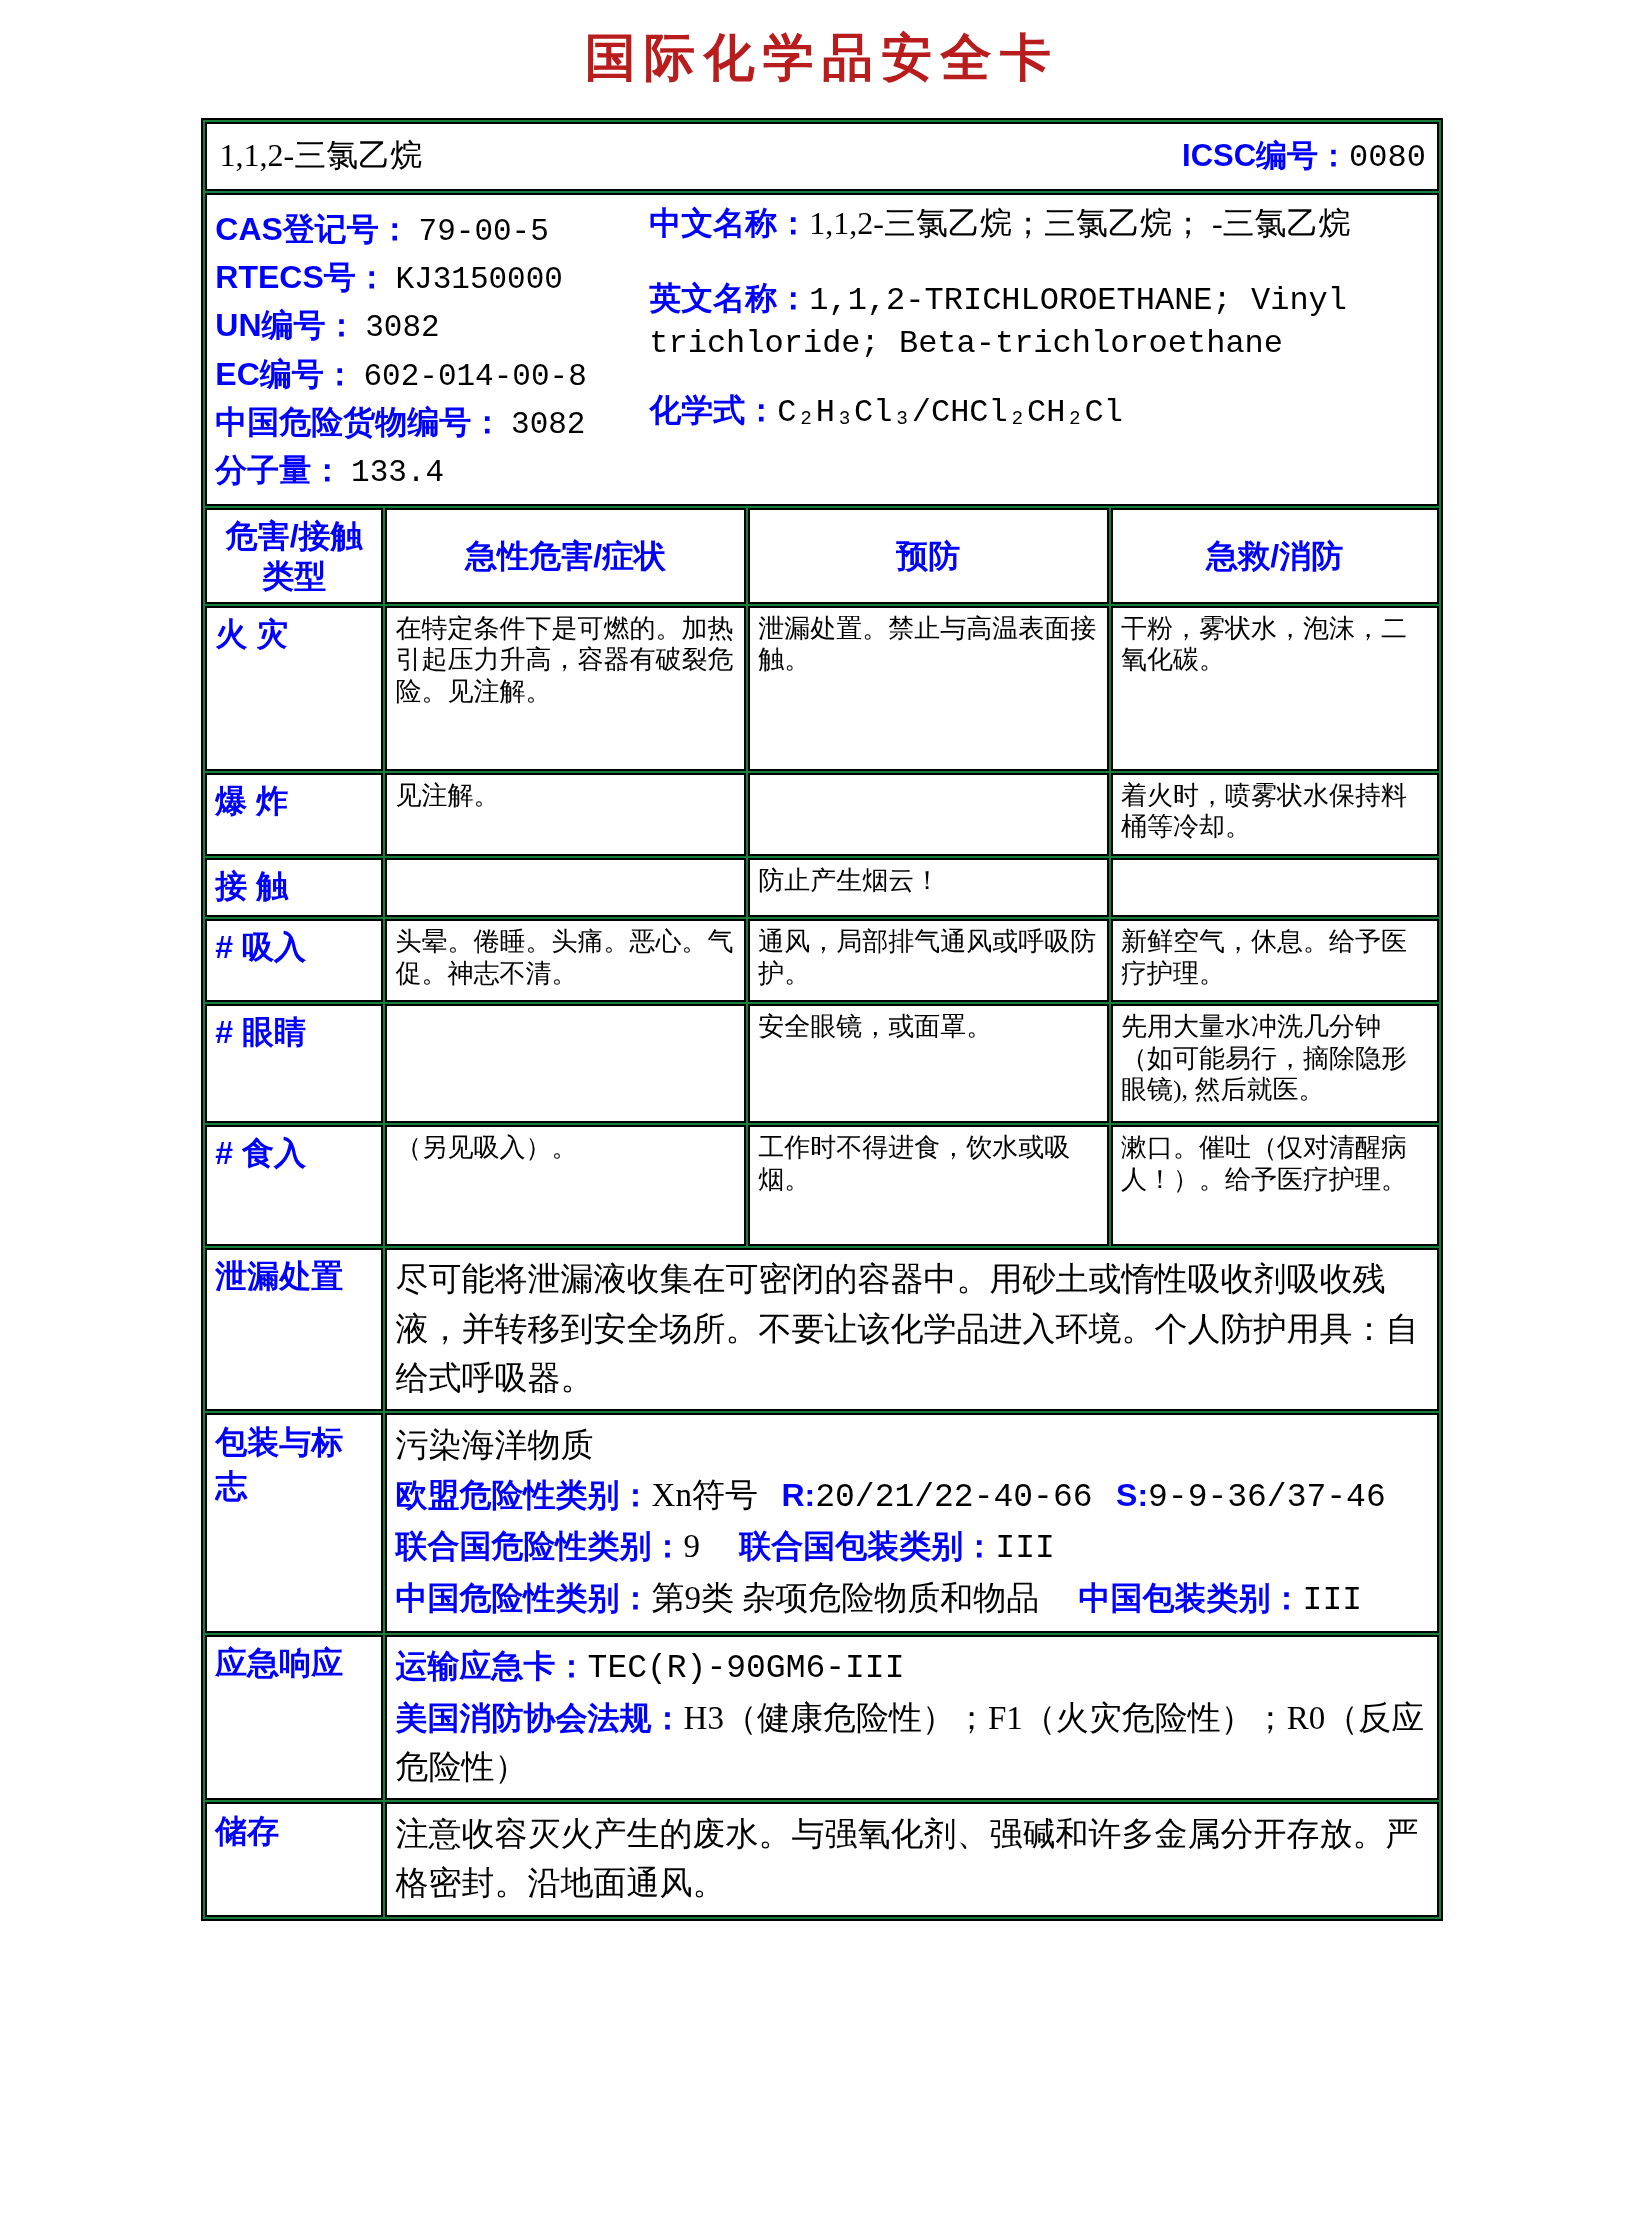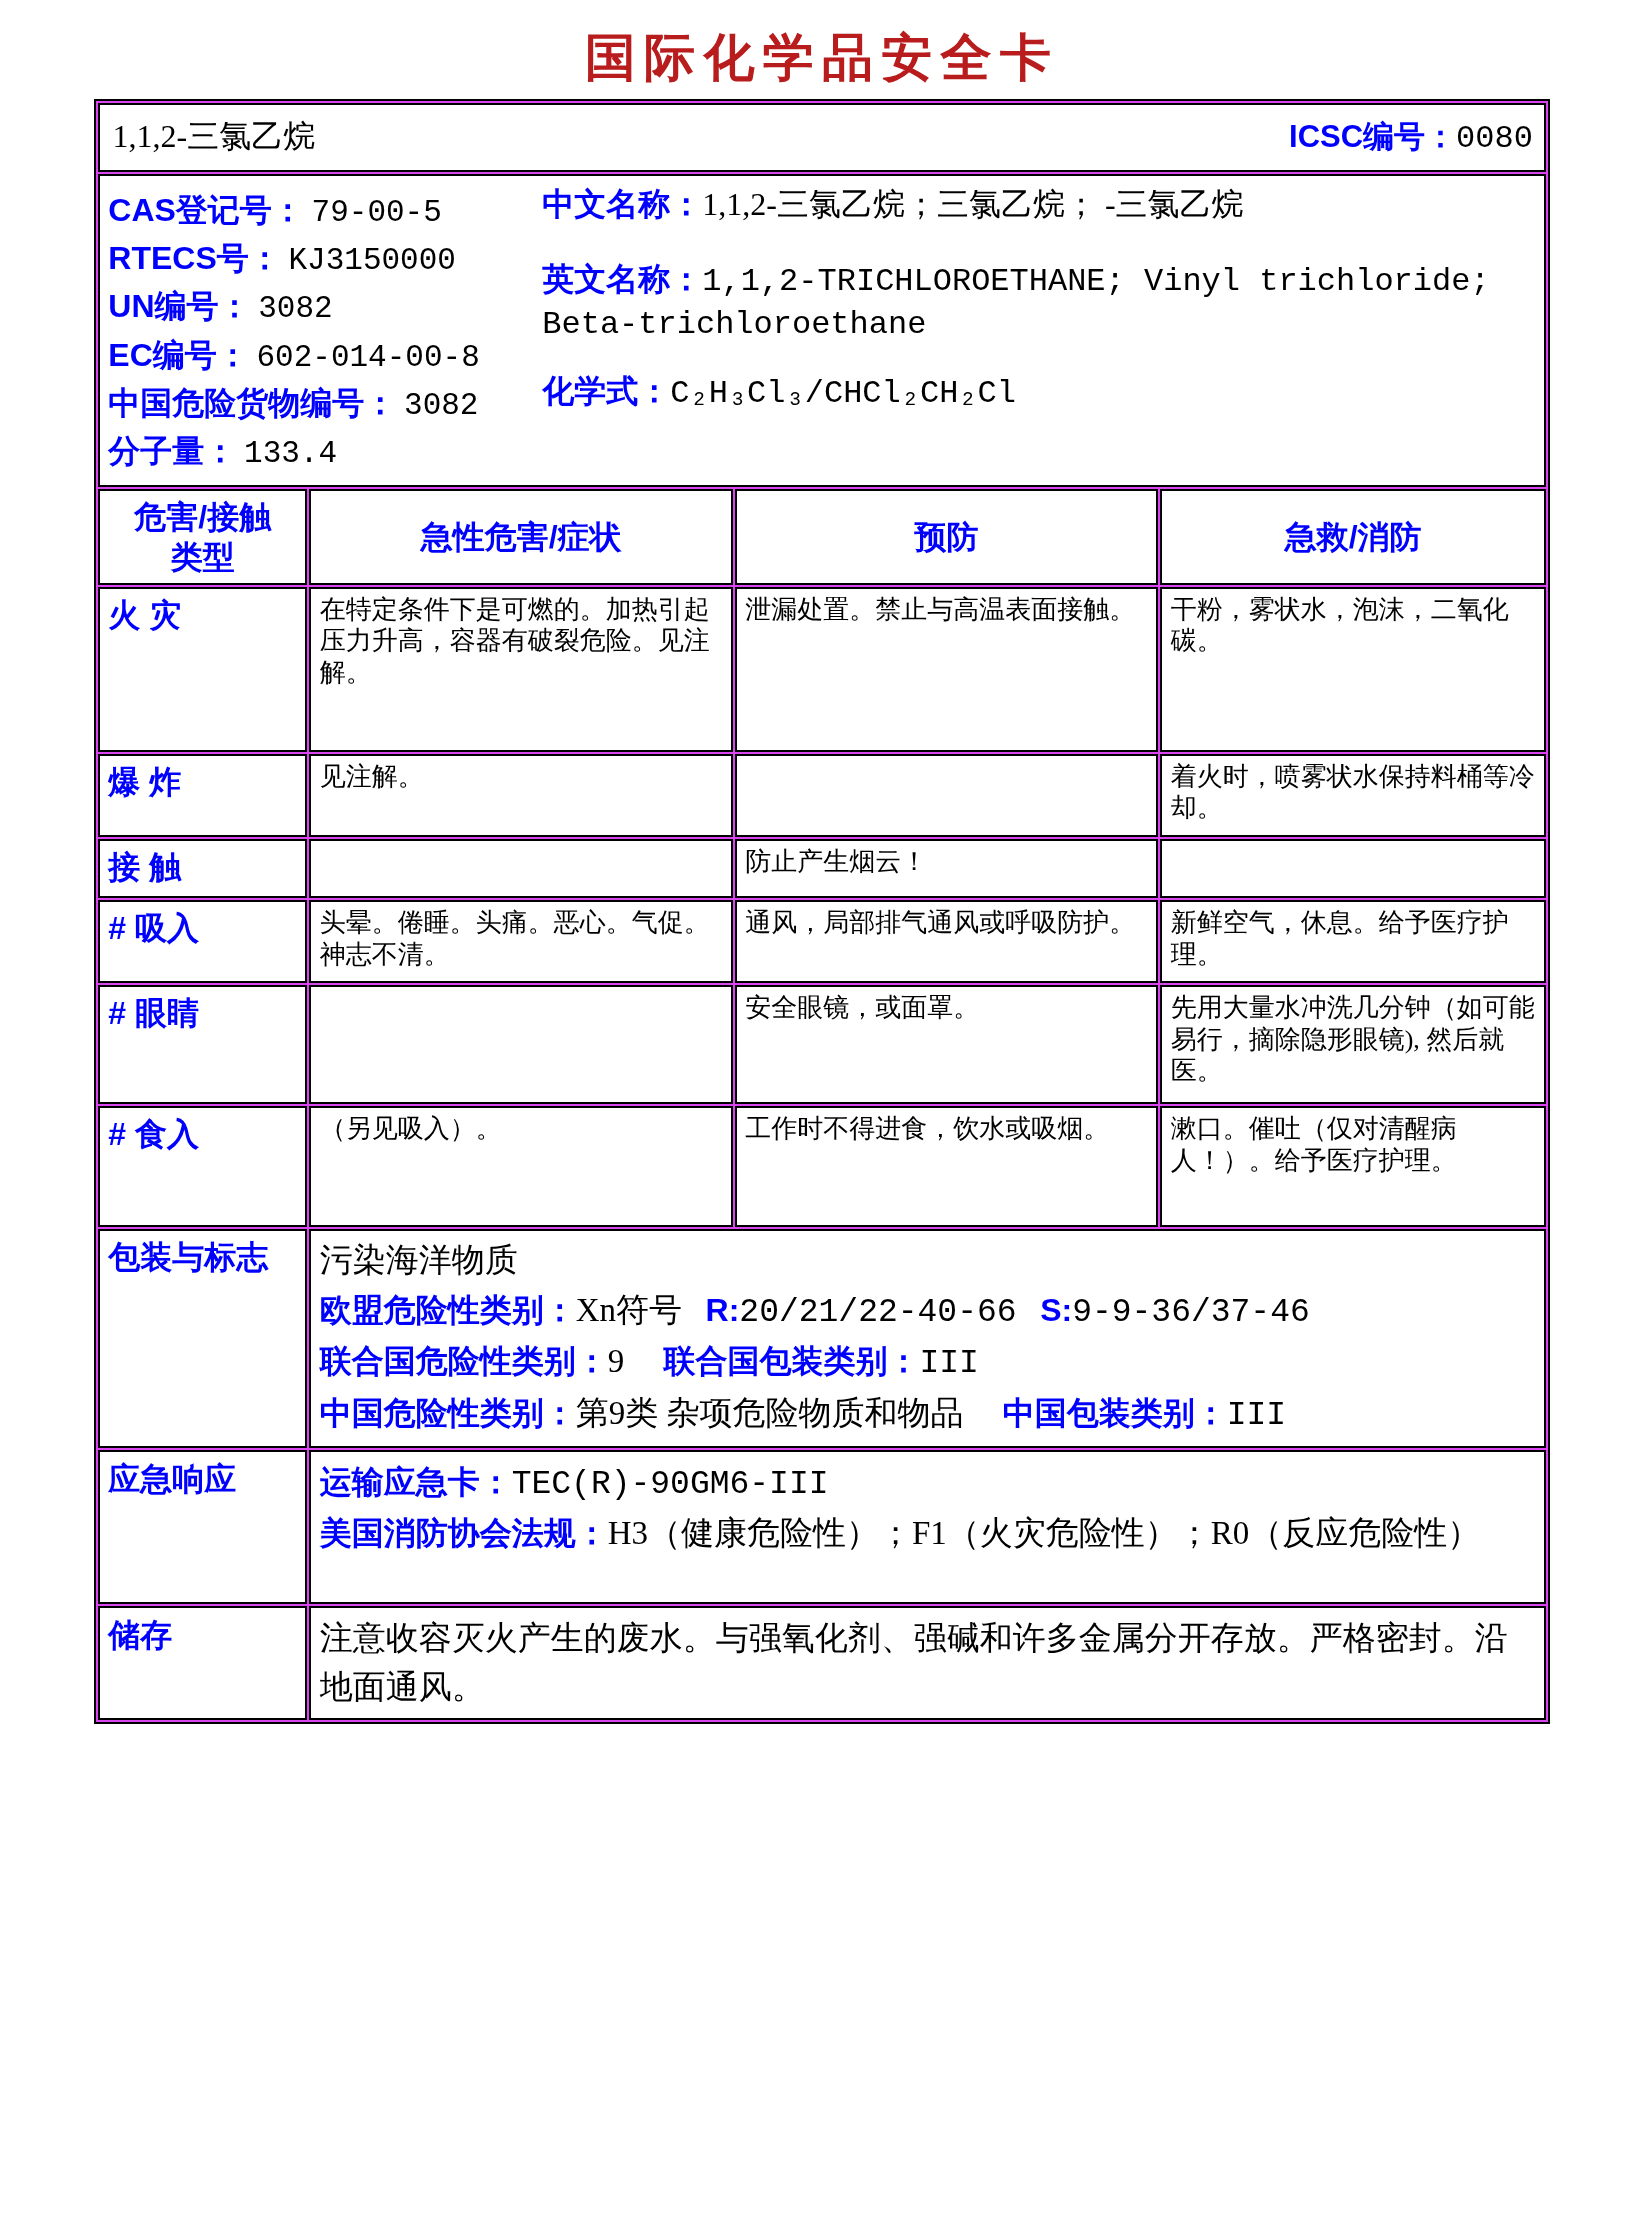--- a/index.html
+++ b/index.html
@@ -14,27 +14,27 @@
     margin:23.6px 0 0 0;
     text-align:center;
     font-size:51px;
     font-weight:bold;
     color:#b91c1c;
     letter-spacing:8.3px;
     font-family:"Liberation Serif","DejaVu Serif",serif;
   }
 
   table.card {
-    margin:6px auto 0 auto;
-    width:1456px;
+    margin:25px auto 0 auto;
+    width:1242px;
     table-layout:fixed;
     border-collapse:separate;
     border-spacing:2.8px;
     border:2.8px solid #000000;
-    background:#d946ef;
+    background:#15803d;
   }
   table.card td, table.card th {
     border:2.1px solid #000000;
     box-sizing:border-box;
     vertical-align:top;
     padding:5.6px 8.3px;
     background:#ffffff;
   }
 
   .lbl {
@@ -186,20 +186,24 @@
       <td class="hcell">安全眼镜，或面罩。</td>
       <td class="hcell">先用大量水冲洗几分钟（如可能易行，摘除隐形眼镜), 然后就医。</td>
     </tr>
     <tr class="r-ingest">
       <td class="rowlab"># 食入</td>
       <td class="hcell">（另见吸入）。</td>
       <td class="hcell">工作时不得进食，饮水或吸烟。</td>
       <td class="hcell">漱口。催吐（仅对清醒病人！）。给予医疗护理。</td>
     </tr>
 
+    <tr class="r-spill">
+      <td class="rowlab">泄漏处置</td>
+      <td class="wide" colspan="3">尽可能将泄漏液收集在可密闭的容器中。用砂土或惰性吸收剂吸收残液，并转移到安全场所。不要让该化学品进入环境。个人防护用具：自给式呼吸器。</td>
+    </tr>
 
     <tr class="r-pack">
       <td class="rowlab">包装与标志</td>
       <td class="wide" colspan="3">
         <div>污染海洋物质</div>
         <div>
           <span class="lbl">欧盟危险性类别：</span><span>Xn符号</span>
           <span class="lbl sgap">R:</span><span class="mono">20/21/22-40-66</span>
           <span class="lbl sgap">S:</span><span class="mono">9-9-36/37-46</span>
         </div>

